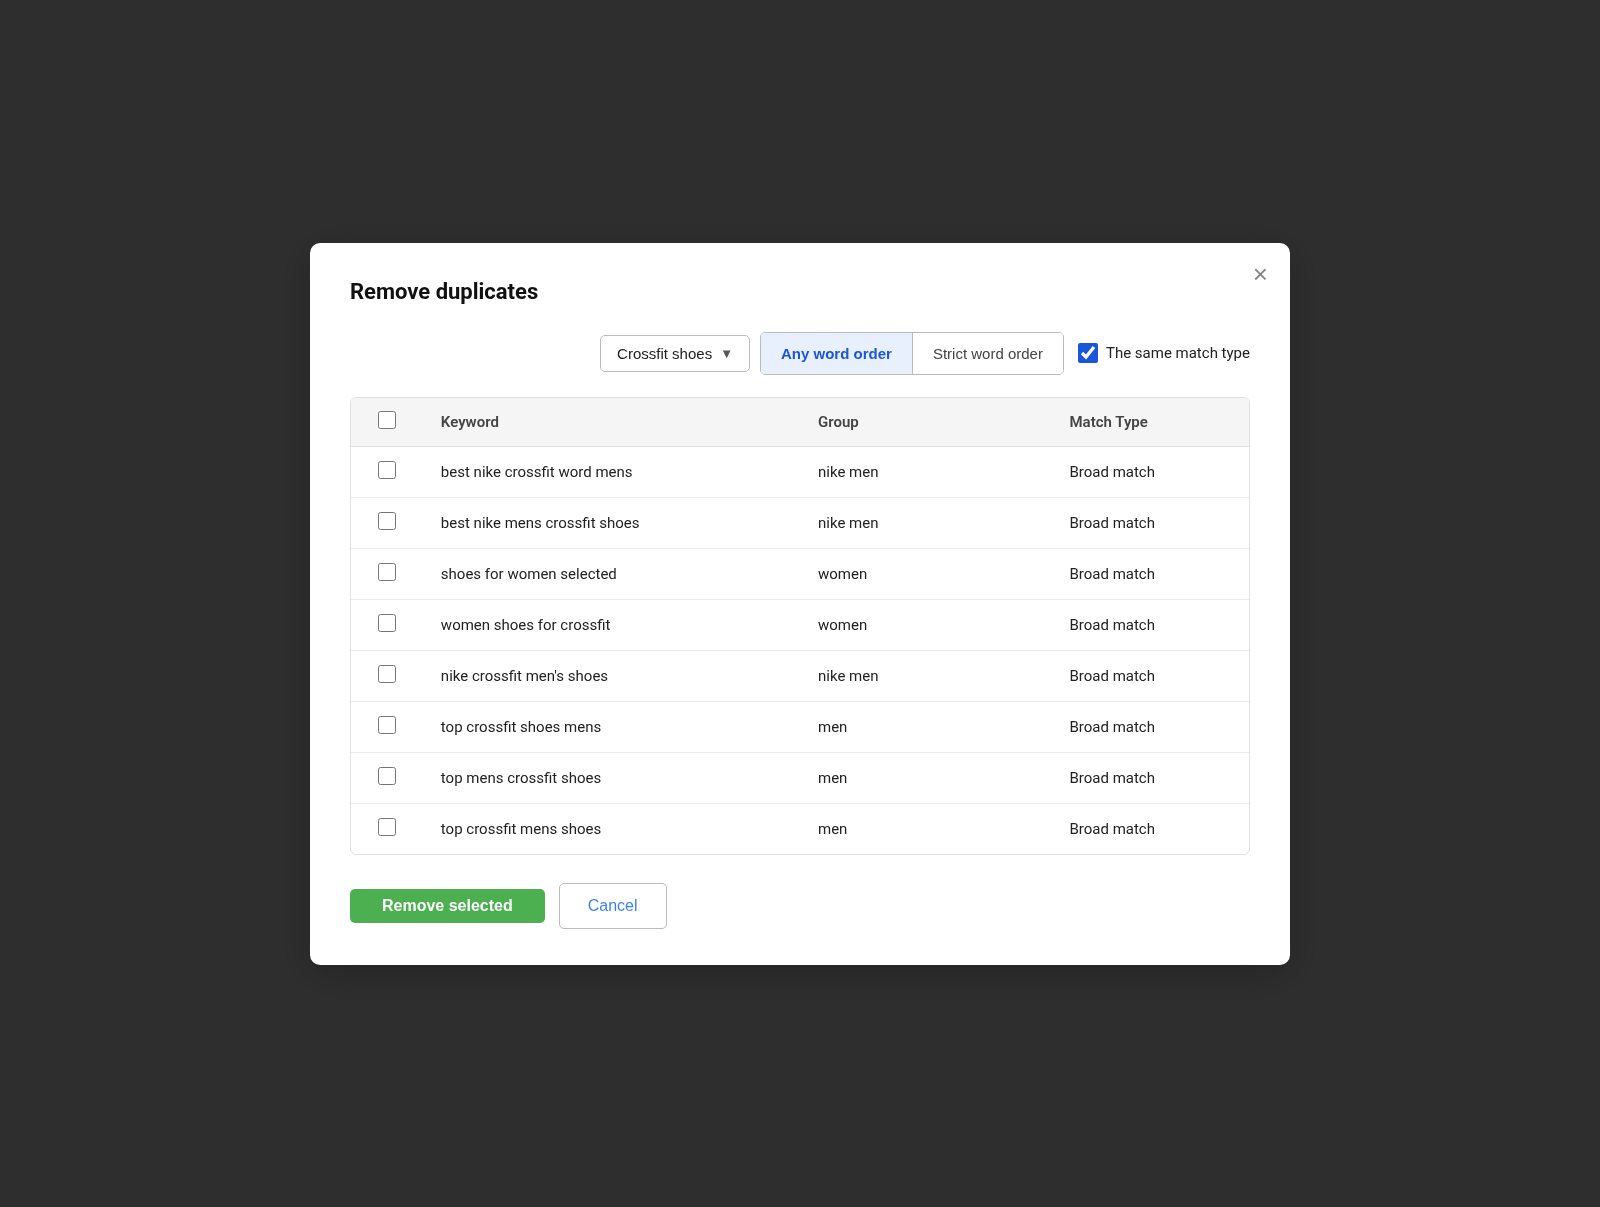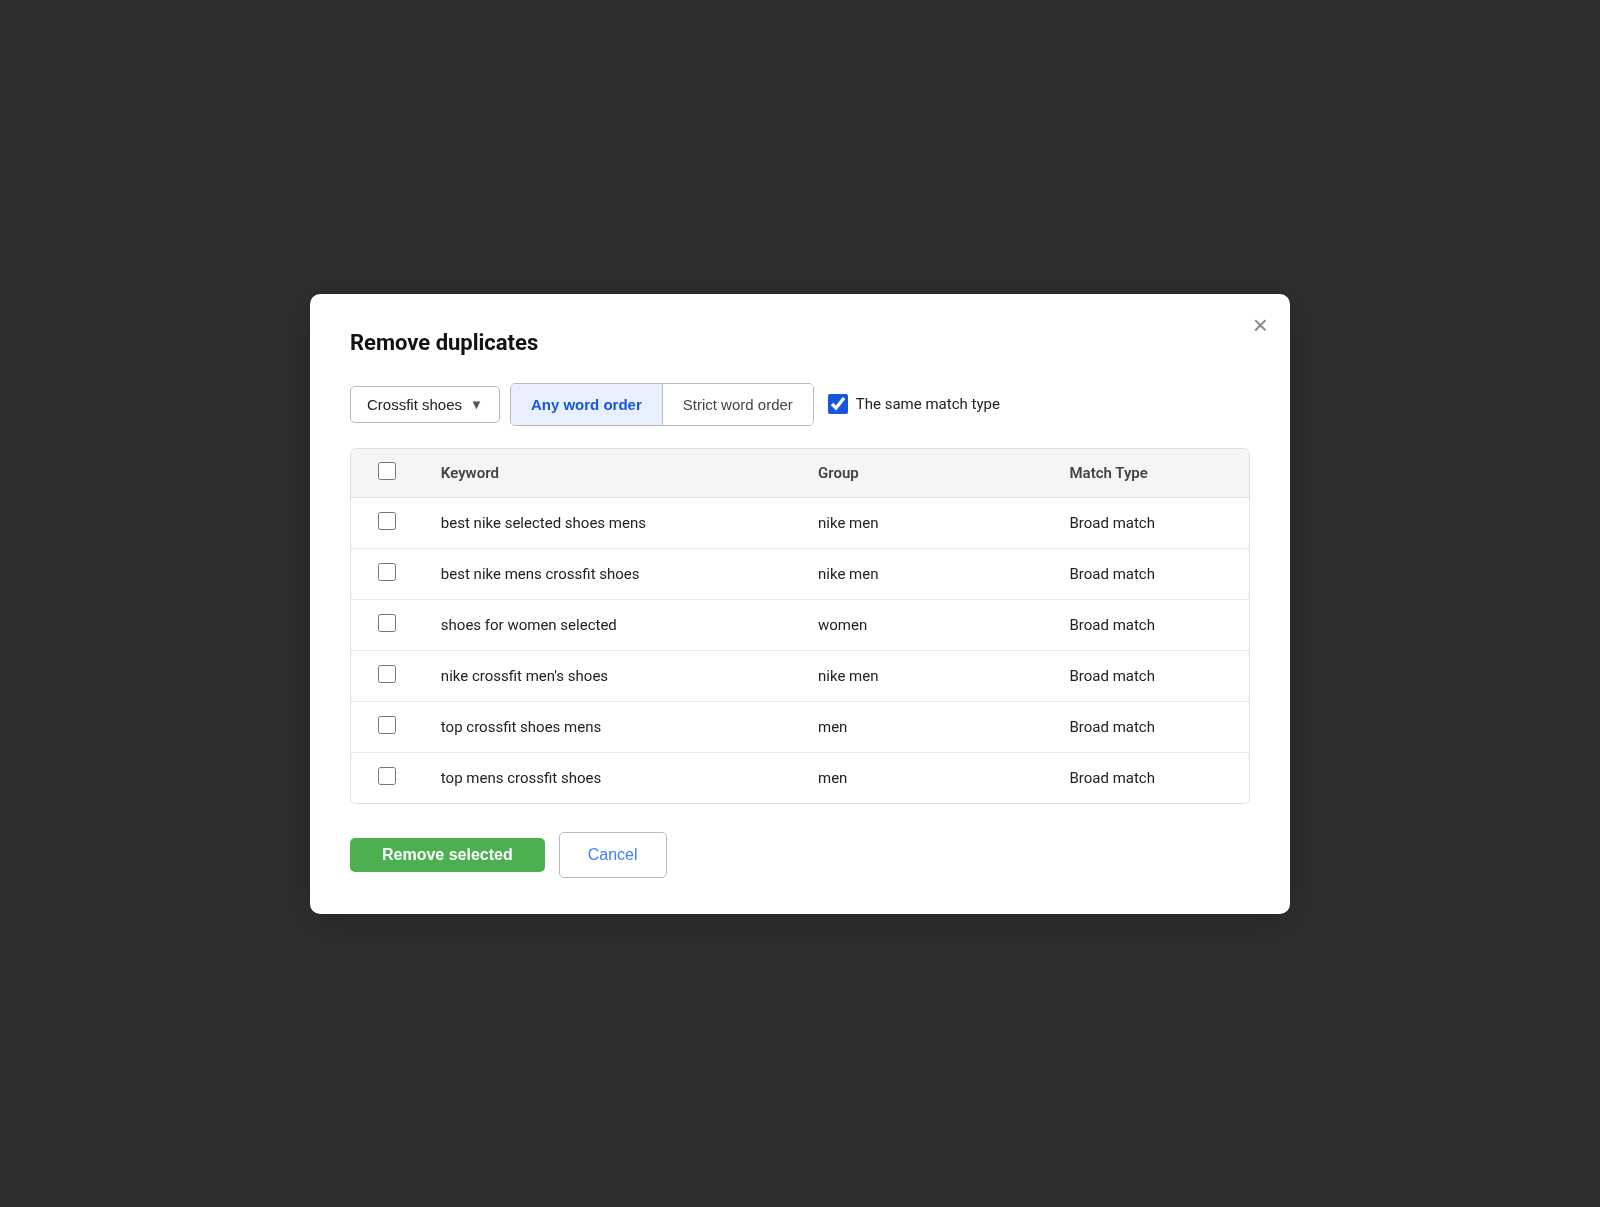--- a/index.html
+++ b/index.html
@@ -45,20 +45,21 @@
       color: #111;
       margin-bottom: 28px;
     }
     .controls-row {
       display: flex;
       align-items: center;
       gap: 0;
       margin-bottom: 22px;
       flex-wrap: wrap;
       gap: 10px;
+      justify-content: flex-end;
     }
     .dropdown-btn {
       display: flex;
       align-items: center;
       gap: 8px;
       border: 1.5px solid #bbb;
       border-radius: 5px;
       padding: 9px 16px;
       font-size: 15px;
       background: #fff;
@@ -214,51 +215,63 @@
               <input type="checkbox" class="row-checkbox" style="">
             </th>
             <th class="col-keyword">Keyword</th>
             <th class="col-group">Group</th>
             <th class="col-match">Match Type</th>
           </tr>
         </thead>
         <tbody id="table-body">
         <tr>
               <td class="col-check"><input type="checkbox" class="row-checkbox" style=""></td>
-              <td class="col-keyword">best nike selected shoes mens</td>
+              <td class="col-keyword">best nike crossfit word mens</td>
               <td class="col-group">nike men</td>
               <td class="col-match">Broad match</td>
             </tr>
             <tr>
               <td class="col-check"><input type="checkbox" class="row-checkbox" style=""></td>
               <td class="col-keyword">best nike mens crossfit shoes</td>
               <td class="col-group">nike men</td>
               <td class="col-match">Broad match</td>
             </tr>
             <tr>
               <td class="col-check"><input type="checkbox" class="row-checkbox" style=""></td>
               <td class="col-keyword">shoes for women selected</td>
               <td class="col-group">women</td>
               <td class="col-match">Broad match</td>
             </tr>
             <tr>
               <td class="col-check"><input type="checkbox" class="row-checkbox" style=""></td>
+              <td class="col-keyword">women shoes for crossfit</td>
+              <td class="col-group">women</td>
+              <td class="col-match">Broad match</td>
+            </tr>
+            <tr>
+              <td class="col-check"><input type="checkbox" class="row-checkbox" style=""></td>
               <td class="col-keyword">nike crossfit men's shoes</td>
               <td class="col-group">nike men</td>
               <td class="col-match">Broad match</td>
             </tr>
             <tr>
               <td class="col-check"><input type="checkbox" class="row-checkbox" style=""></td>
               <td class="col-keyword">top crossfit shoes mens</td>
               <td class="col-group">men</td>
               <td class="col-match">Broad match</td>
             </tr>
             <tr>
               <td class="col-check"><input type="checkbox" class="row-checkbox" style=""></td>
               <td class="col-keyword">top mens crossfit shoes</td>
+              <td class="col-group">men</td>
+              <td class="col-match">Broad match</td>
+            </tr>
+            <tr>
+              <td class="col-check"><input type="checkbox" class="row-checkbox" style=""></td>
+              <td class="col-keyword">top crossfit mens shoes</td>
               <td class="col-group">men</td>
               <td class="col-match">Broad match</td>
             </tr>
           </tbody>
       </table>
     </div>
 
     <div class="footer-row">
       <button class="btn-remove">Remove selected</button>
       <button class="btn-cancel">Cancel</button>

